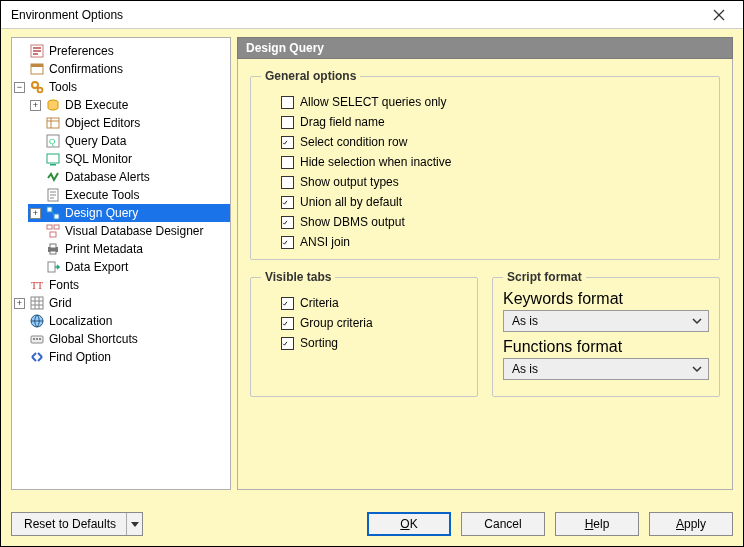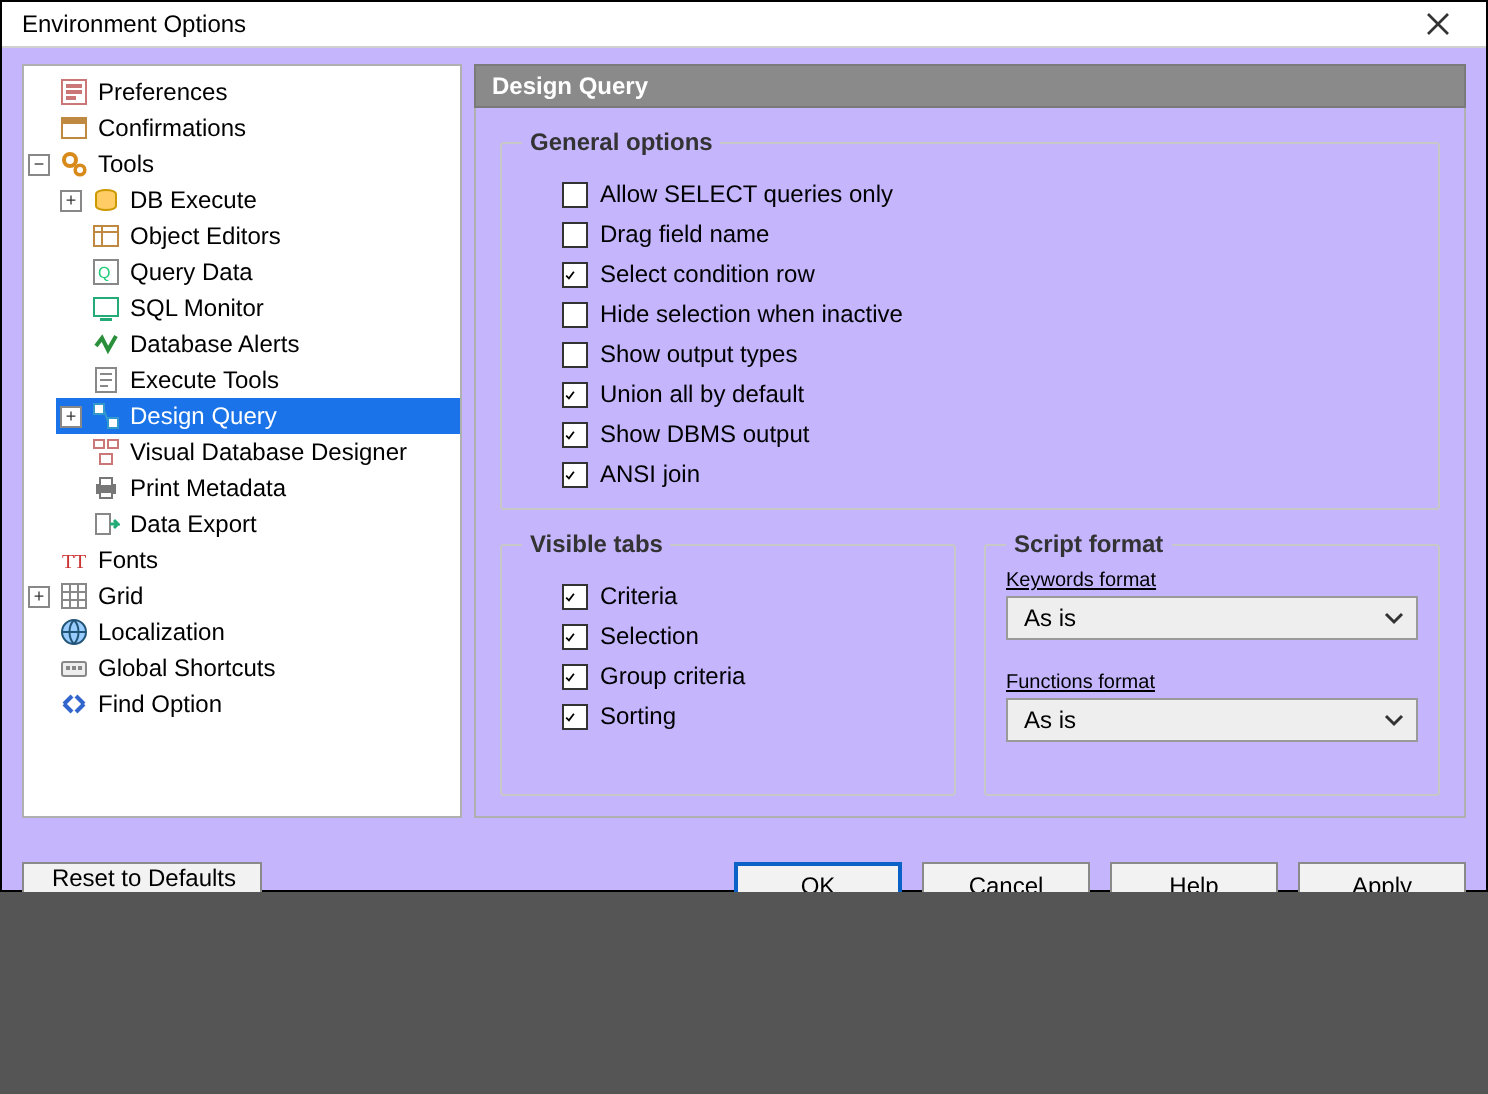--- a/index.html
+++ b/index.html
@@ -1,18 +1,18 @@
 <!DOCTYPE html>
 <html><head>
 <meta charset="utf-8">
 <style>
   * { box-sizing: border-box; }
   html, body { margin:0; padding:0; font-family: "Segoe UI", Tahoma, Arial, sans-serif; font-size:12px; color:#000; background:#555;}
   .window {
-    width:744px; height:446px; background:#c4b5fd; border:1px solid #000; position:relative; display:flex; flex-direction:column;
+    width:744px; height:547px; background:#fef9c3; border:1px solid #000; position:relative; display:flex; flex-direction:column;
     box-shadow: 0 0 0 1px rgba(0,0,0,0.05);
   }
   .titlebar {
     height:28px; background:#fff; border-bottom:1px solid #d0d0d0; display:flex; align-items:center; padding:0 6px 0 10px;
   }
   .titlebar .title { flex:1; font-size:12px; }
   .titlebar .close {
     width:36px; height:22px; display:flex; align-items:center; justify-content:center; cursor:default;
   }
   .titlebar .close svg { stroke:#333; stroke-width:1.3; }
@@ -44,34 +44,34 @@
     width:13px; height:13px; border:1px solid #333; background:#fff; display:inline-flex; align-items:center; justify-content:center;
   }
   .chk.checked::after {
     content:""; display:block; width:9px; height:9px;
     background: no-repeat center/contain;
   }
   .chk.checked svg { display:block; }
   .cols { display:flex; gap:14px; }
   .cols > fieldset { flex:1; }
   .lbl { font-size:12px; }
-  .sel-lbl { font-size:10px; margin-bottom:2px; display:block;text-decoration:underline; }
+  .sel-lbl { font-size:16px; margin-bottom:2px; display:block; }
   .select {
     width:100%; height:22px; border:1px solid #9a9a9a; background:#eeeeee; display:flex; align-items:center; justify-content:space-between;
-    padding:0 6px 0 8px; font-size:12px; margin-bottom:16px;
+    padding:0 6px 0 8px; font-size:12px; margin-bottom:6px;
   }
   .select .chev { width:10px; height:10px; }
   .footer {
     display:flex; gap:10px; align-items:center; padding-top:2px;
   }
   .btn {
     height:24px; min-width:84px; border:1px solid #8a8a8a; background:#f2f2f2; display:inline-flex; align-items:center; justify-content:center;
     font-size:12px; padding:0 10px; cursor:default;
   }
-  .btn.split { padding-right:0;flex-direction:column; }
+  .btn.split { padding-right:0; }
   .btn.split .main { padding:0 10px 0 2px; }
   .btn.split .arrow-seg { border-left:1px solid #aaa; height:100%; width:16px; display:flex; align-items:center; justify-content:center;}
   .btn.default { border:1px solid #0a62c9; box-shadow: inset 0 0 0 1px #0a62c9; }
   .btn .ul { text-decoration:underline; }
   .spacer { flex:1; }
   
   .tree { list-style:none; margin:0; padding:0; }
   .tree ul { list-style:none; margin:0; padding:0 0 0 16px; }
   .node { display:flex; align-items:center; gap:4px; height:18px; padding:0 4px 0 2px; white-space:nowrap; }
   .node.selected { background:#1a73e8; color:#fff; }
@@ -396,28 +396,20 @@
           <div class="cols">
             <fieldset>
               <legend>Visible tabs</legend>
               <div class="chk-row">
                   <span class="chk checked">
                     <svg class="checksvg" viewBox="0 0 11 11">
                       <polyline points="2,6 4.5,8.5 9,2.5" fill="none" stroke="#000" stroke-width="1.6"></polyline>
                     </svg>
                   </span>
                   <span class="lbl">Criteria</span>
-                </div>
-              <div class="chk-row">
-                  <span class="chk checked">
-                    <svg class="checksvg" viewBox="0 0 11 11">
-                      <polyline points="2,6 4.5,8.5 9,2.5" fill="none" stroke="#000" stroke-width="1.6"></polyline>
-                    </svg>
-                  </span>
-                  <span class="lbl">Selection</span>
                 </div>
               <div class="chk-row">
                   <span class="chk checked">
                     <svg class="checksvg" viewBox="0 0 11 11">
                       <polyline points="2,6 4.5,8.5 9,2.5" fill="none" stroke="#000" stroke-width="1.6"></polyline>
                     </svg>
                   </span>
                   <span class="lbl">Group criteria</span>
                 </div>
               <div class="chk-row">

